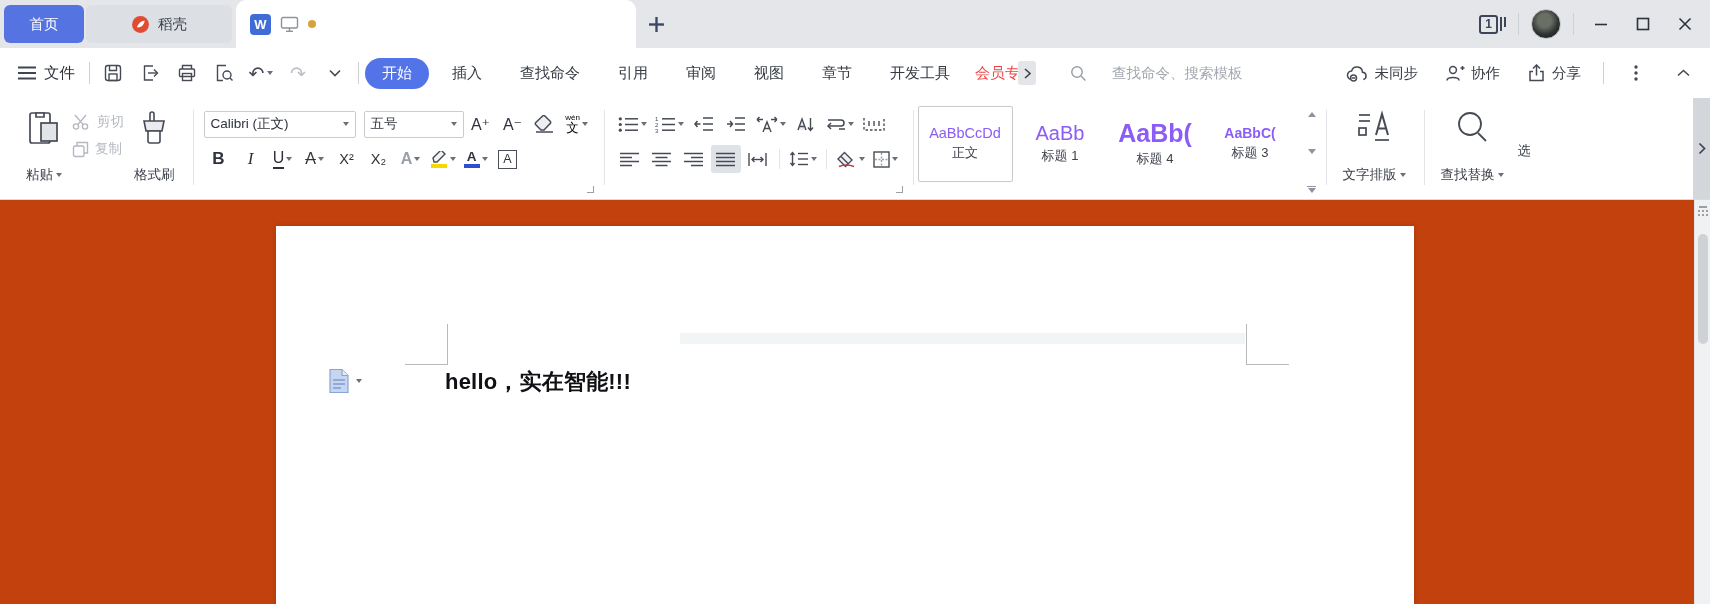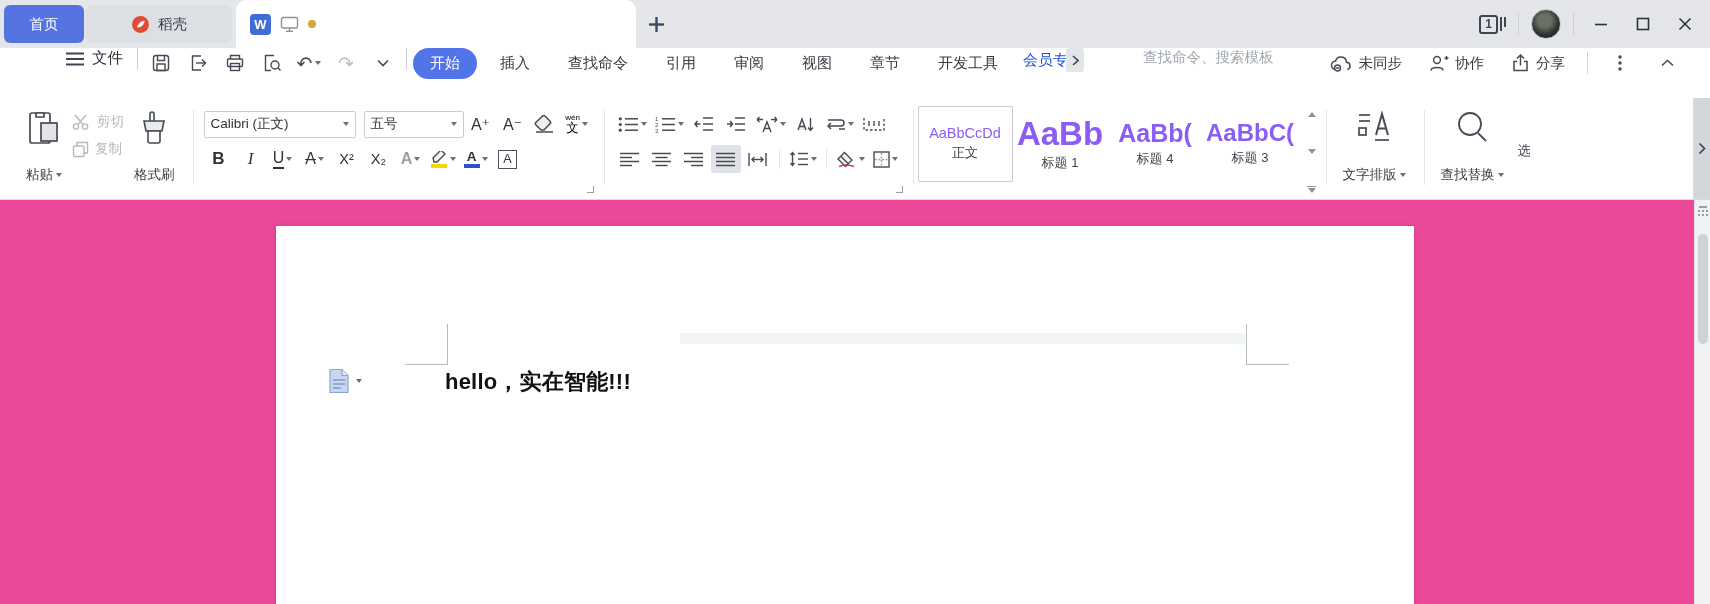--- a/index.html
+++ b/index.html
@@ -25,34 +25,34 @@
   .vdiv { width:1px; height:22px; background:#cdd0d5; }
   .wsbadge { display:flex; align-items:center; gap:2px; }
   .wsbox { width:19px; height:19px; border:2px solid #3c4656; border-radius:3px; font-size:12px;
     font-weight:bold; color:#3c4656; display:flex; align-items:center; justify-content:center; }
   .wsbars { display:flex; gap:2px; } .wsbars i { width:2px; background:#3c4656; display:block; }
   .avatar { width:30px; height:30px; border-radius:50%;
     background:radial-gradient(circle at 45% 38%, #6a6f66 0 28%, #2e3230 60%, #15171a 100%); border:1px solid #c2c5ca; }
   .winbtn { width:30px; height:30px; display:flex; align-items:center; justify-content:center; }
 
   
-  .menubar { height:50px; background:#fff; display:flex; align-items:flex-start; padding:0 28px 0 18px; flex-shrink:0;margin-left:48px; }
+  .menubar { height:50px; background:#fff; display:flex; align-items:center; padding:0 12px 0 18px; flex-shrink:0; }
   .file-btn { display:flex; align-items:center; gap:8px; font-size:15.5px; color:#2c313a; padding-right:14px; }
   .qa-icons { display:flex; align-items:center; gap:7px; padding:0 8px; }
   .qa-btn { width:30px; height:30px; display:flex; align-items:center; justify-content:center; border-radius:4px; }
   .qa-undo { display:flex; align-items:center; gap:3px; }
   .glyph-undo { font-size:19px; color:#454a54; font-family:"DejaVu Sans",sans-serif; }
   .glyph-redo { font-size:19px; color:#bcc0c6; font-family:"DejaVu Sans",sans-serif; }
   .caret { width:0; height:0; border-left:3.5px solid transparent; border-right:3.5px solid transparent;
     border-top:4px solid #696e77; display:inline-block; }
   .menus { display:flex; align-items:center; margin-left:6px; }
   .menu-item { font-size:15px; color:#353a43; padding:6px 19px; white-space:nowrap; }
   .menu-active { background:#5373e8; color:#fff; border-radius:16px; padding:6px 17px; margin-right:4px; font-size:15px; }
   .member { display:flex; align-items:center; margin-left:6px; }
-  .member-label { font-size:15px; color:#1d4ed8; }
+  .member-label { font-size:15px; color:#ef4444; }
   .member-chip { width:18px; height:24px; background:#e3e5e9; border-radius:3px; display:flex;
     align-items:center; justify-content:center; margin-left:-2px; }
   .searchbox { display:flex; align-items:center; gap:25px; margin-left:34px; flex:1; min-width:0; }
   .searchbox input { border:none; outline:none; font-size:14.5px; color:#5a606a; background:transparent; width:220px;
     font-family:"Liberation Sans",sans-serif; }
   .searchbox input::placeholder { color:#a2a7af; }
   .mb-right { display:flex; align-items:center; gap:17px; margin-left:auto; }
   .mb-tool { display:flex; align-items:center; gap:6px; font-size:14.5px; color:#353a43; padding:4px 5px; white-space:nowrap; }
 
   
@@ -87,36 +87,36 @@
   .boxA { width:19px; height:19px; border:1.3px solid #4b5058; font-size:12.5px; display:flex;
     align-items:center; justify-content:center; color:#2e333b; }
   .pinyin { display:flex; flex-direction:column; align-items:center; line-height:1; color:#000000; }
   .pinyin .py { font-size:8px; } .pinyin .hz { font-size:12.5px; }
   .stylegal { display:flex; align-items:stretch; margin-top:4px; }
   .stylecard { width:95px; height:76px; display:flex; flex-direction:column; align-items:center;
     justify-content:center; gap:4px; border:1px solid transparent; border-radius:2px; background:#fff; }
   .stylecard.sel { border-color:#c6c9ce; }
   .sc-prev { color:#8b5cf6; white-space:nowrap; line-height:1; }
   .sc-name { font-size:13px; color:#3c414b; white-space:nowrap; }
-  .p-normal { font-size:14.5px; } .p-h1 { font-size:33px; font-weight:bold; }
-  .p-h2 { font-size:25px; font-weight:bold; } .p-h3 { font-size:24px; font-weight:bold; }
+  .p-normal { font-size:14.5px; } .p-h1 { font-size:20px; font-weight:normal; }
+  .p-h2 { font-size:25px; font-weight:bold; } .p-h3 { font-size:14px; font-weight:bold; }
   .galarrows { width:20px; display:flex; flex-direction:column; justify-content:space-between;
     padding:6px 0; margin-left:4px; align-items:center; }
   .tri-up { width:0;height:0;border-left:4px solid transparent;border-right:4px solid transparent;border-bottom:5px solid #8d939c; }
   .tri-dn { width:0;height:0;border-left:4px solid transparent;border-right:4px solid transparent;border-top:5px solid #8d939c; }
   .tri-more { display:flex; flex-direction:column; align-items:center; gap:1px; }
   .tri-more i { display:block; width:9px; height:1.5px; background:#8d939c; }
   .launcher { position:absolute; right:6px; bottom:6px; width:7px; height:7px;
     border-right:1.5px solid #9aa0a8; border-bottom:1.5px solid #9aa0a8; }
   .expand-strip { position:absolute; right:0; top:0; width:17px; height:101px; background:#d3d6da;
     display:flex; align-items:center; justify-content:center; }
   .clipped-label { font-size:13.5px; color:#3c414b; width:12px; overflow:hidden; align-self:center; }
 
   
-  .docarea { flex:1; background:#ec4899; position:relative; overflow:hidden; }
+  .docarea { flex:1; background:#c2410c; position:relative; overflow:hidden; }
   .page { position:absolute; left:276px; top:26px; width:1138px; height:620px; background:#fff;
     box-shadow:0 0 5px rgba(0,0,0,0.14); }
   .hdr-strip { position:absolute; left:680px; top:133px; width:565px; height:11px; background:#e7efee; opacity:.6; }
   .mark-tl { position:absolute; left:405px; top:124px; width:43px; height:41px;
     border-right:1px solid #b6b9bd; border-bottom:1px solid #b6b9bd; }
   .mark-tr { position:absolute; left:1246px; top:124px; width:43px; height:41px;
     border-left:1px solid #b6b9bd; border-bottom:1px solid #b6b9bd; }
   .paste-chip { position:absolute; left:328px; top:168px; display:flex; align-items:center; gap:6px; }
   .body-text { position:absolute; left:445px; top:168px; font-size:22px; line-height:27px;
     font-weight:600; color:#101114; letter-spacing:0.2px; white-space:pre; }

